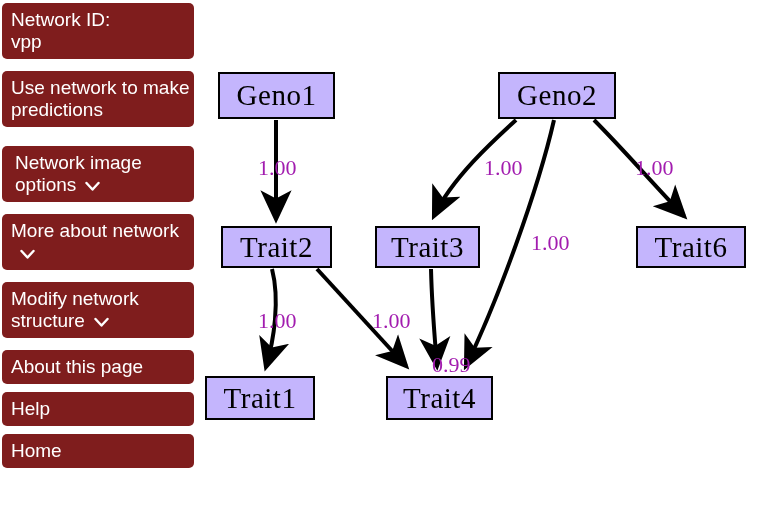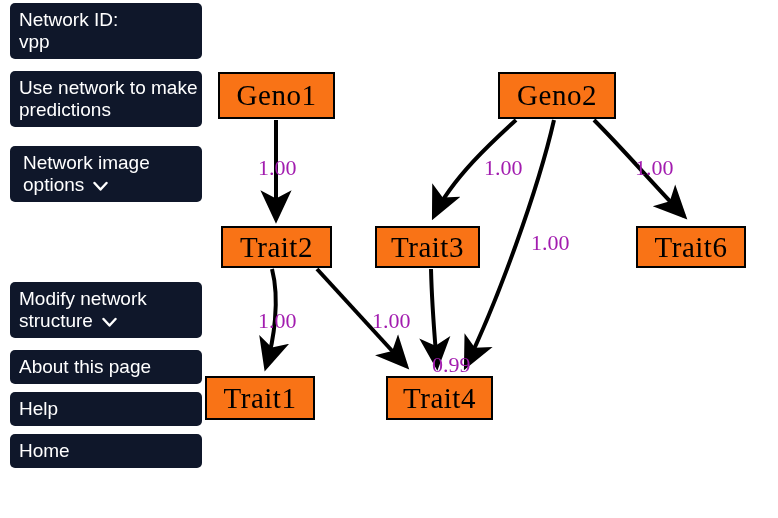--- a/index.html
+++ b/index.html
@@ -19,24 +19,24 @@
   
   #sidebar {
     position: absolute;
     left: 2px;
     top: 2px;
     width: 192px;
     height: 514px;
   }
   .nav-item {
     position: absolute;
-    left: 8px;
+    left: 0;
     width: 192px;
     box-sizing: border-box;
-    background: #0f172a;
+    background: #7f1d1d;
     border-radius: 5px;
     color: #ffffff;
     font-family: "Liberation Sans", sans-serif;
     font-size: 19px;
     line-height: 22px;
     padding: 6px 0 6px 9px;
     letter-spacing: 0px;
     -webkit-font-smoothing: antialiased;
   }
   .nav-label {
@@ -62,21 +62,21 @@
   }
   #graph-svg {
     position: absolute;
     left: 0;
     top: 0;
   }
   .node {
     position: absolute;
     box-sizing: border-box;
     border: 2px solid #000000;
-    background: #f97316;
+    background: #c4b5fd;
     font-family: "Liberation Serif", serif;
     font-size: 29px;
     line-height: 1;
     color: #000000;
     display: flex;
     align-items: center;
     justify-content: center;
     letter-spacing: 0.5px;
   }
   .edge-label {
@@ -101,20 +101,25 @@
   <div class="nav-item" style="top:69px;">
     <span class="nav-label">Use network to make predictions</span>
   </div>
 
   <div class="nav-item" style="top:144px;padding-left:13px;">
     <span class="nav-label">Network image options</span><span class="chev"><svg width="15" height="11" viewBox="0 0 15 11">
           <path d="M1.5 2 L7.5 8.5 L13.5 2" fill="none" stroke="#ffffff" stroke-width="2.4" stroke-linecap="round" stroke-linejoin="round"></path>
         </svg></span>
   </div>
 
+  <div class="nav-item" style="top:212px;">
+    <span class="nav-label">More about network</span><span class="chev"><svg width="15" height="11" viewBox="0 0 15 11">
+          <path d="M1.5 2 L7.5 8.5 L13.5 2" fill="none" stroke="#ffffff" stroke-width="2.4" stroke-linecap="round" stroke-linejoin="round"></path>
+        </svg></span>
+  </div>
 
   <div class="nav-item" style="top:280px;">
     <span class="nav-label">Modify network structure</span><span class="chev"><svg width="15" height="11" viewBox="0 0 15 11">
           <path d="M1.5 2 L7.5 8.5 L13.5 2" fill="none" stroke="#ffffff" stroke-width="2.4" stroke-linecap="round" stroke-linejoin="round"></path>
         </svg></span>
   </div>
 
   <div class="nav-item" style="top:348px;">
     <span class="nav-label">About this page</span>
   </div>

